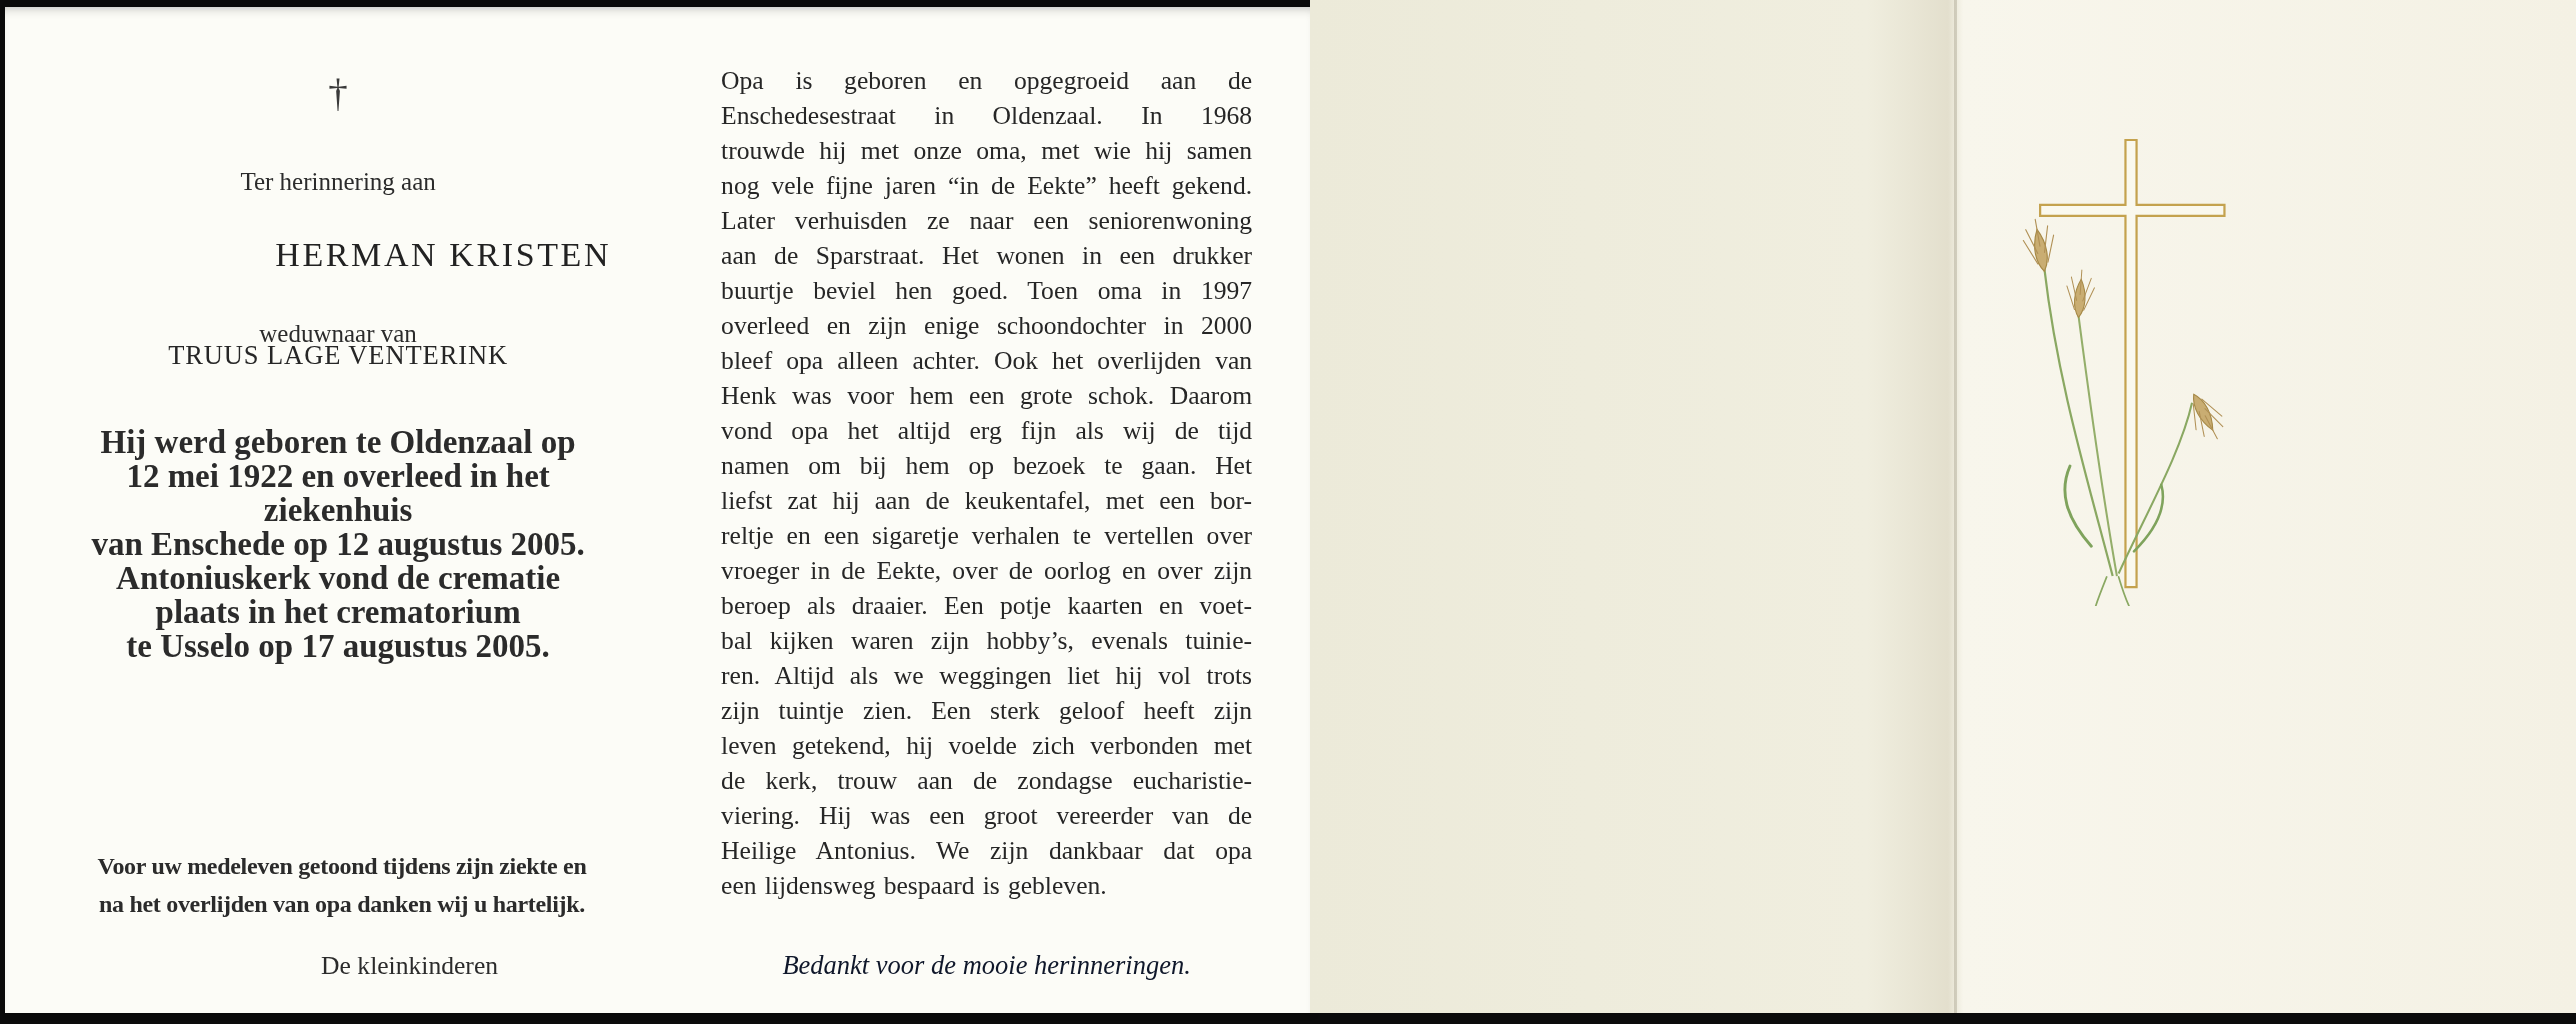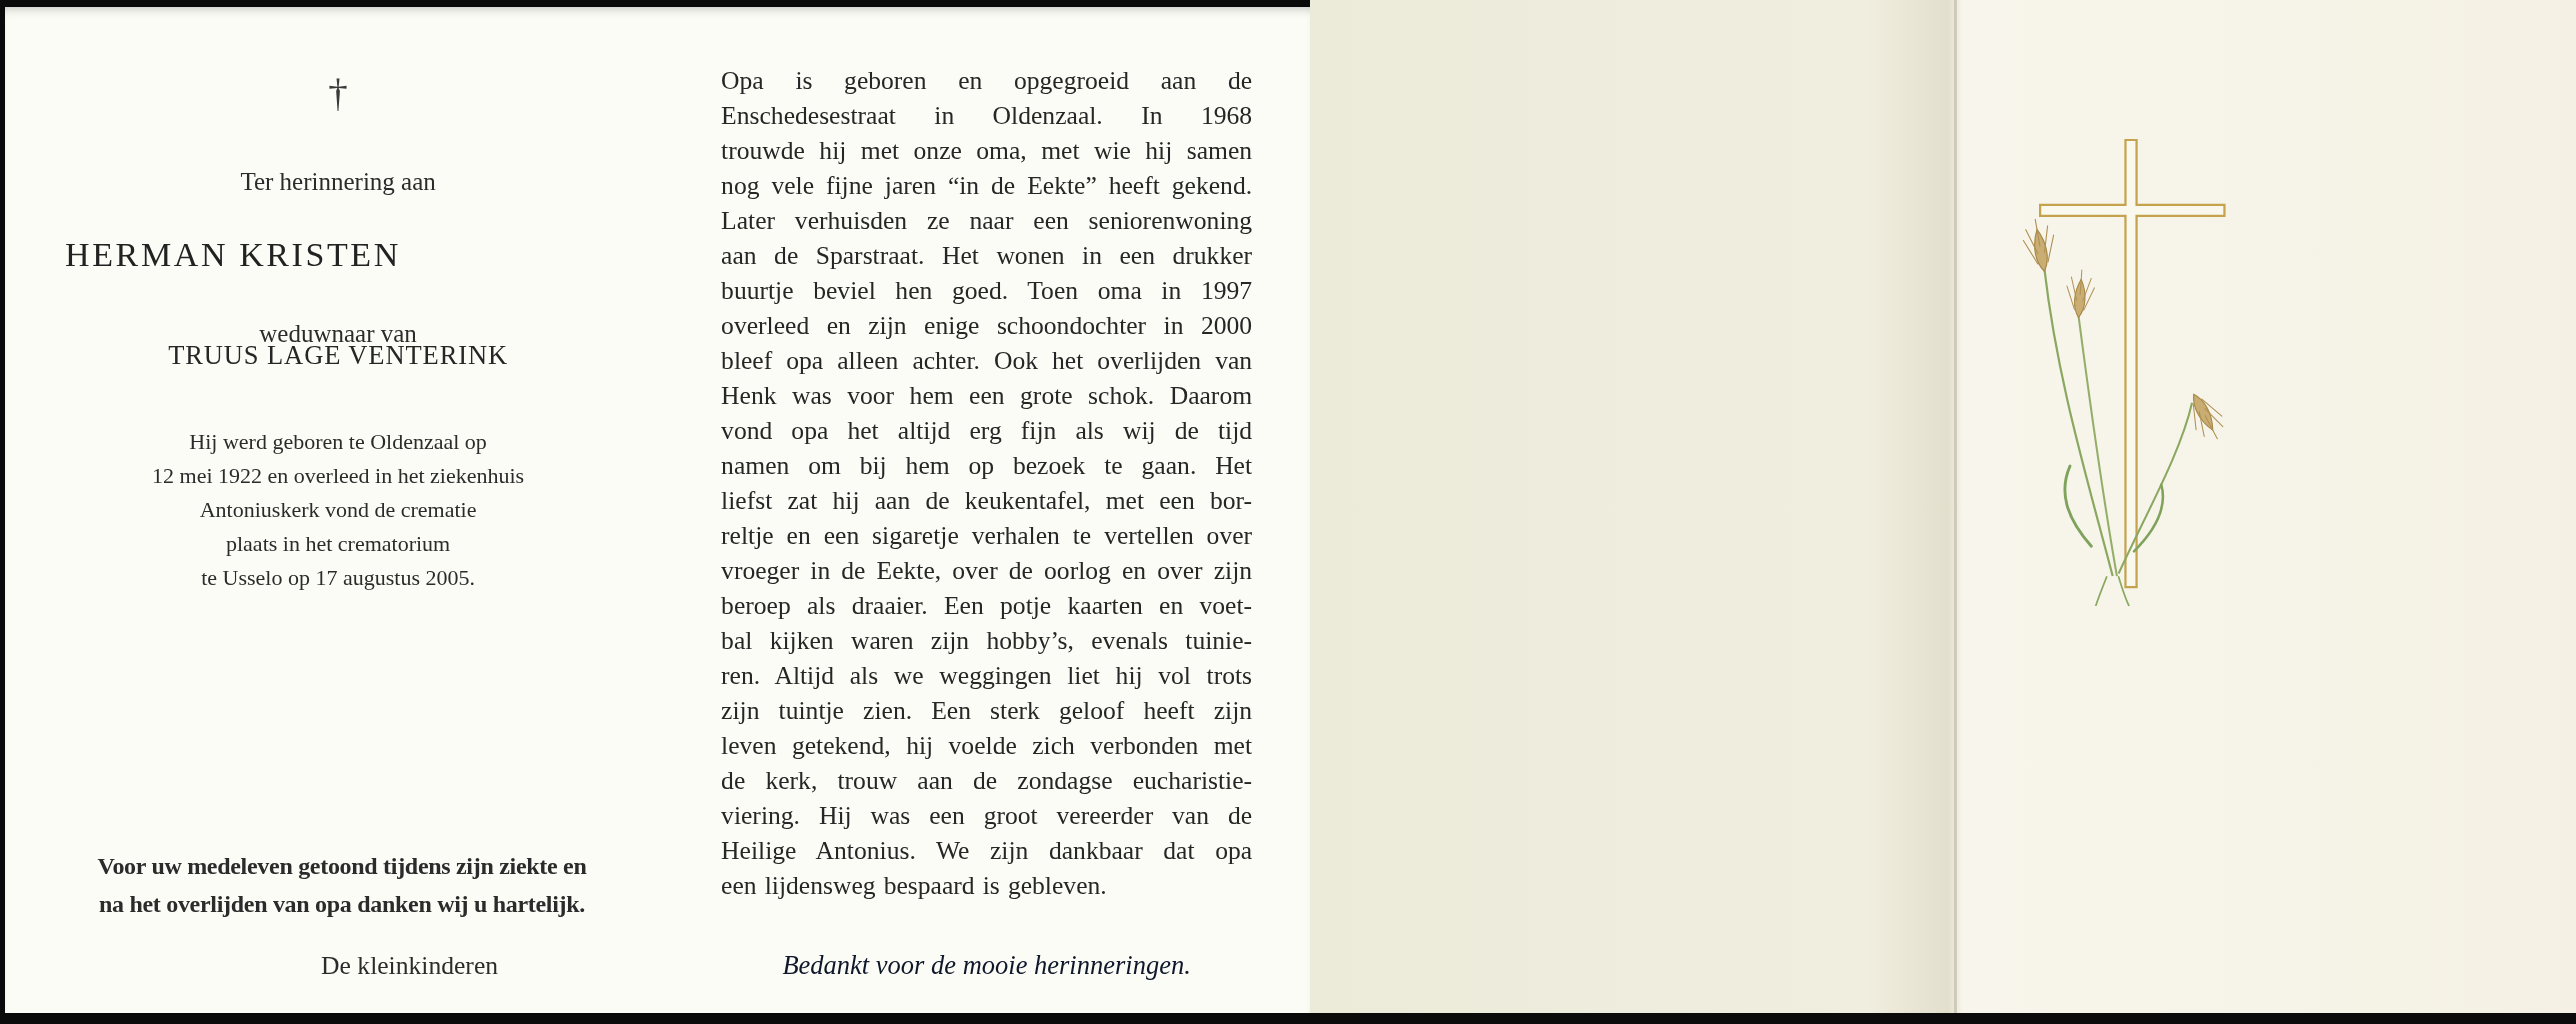--- a/index.html
+++ b/index.html
@@ -18,25 +18,25 @@
   }
   .right-page-crease{
     position:absolute;left:1954px;top:0;width:2.6px;height:1013px;
     background:rgba(120,112,88,.25);
   }
 
   
   .col1{position:absolute;left:60px;top:0;width:546px;color:#2b2b2b;text-align:center;}
   .cross-symbol{position:absolute;left:0;top:63px;width:546px;font-size:39px;color:#3a3a3a;text-align:center;}
   .intro{position:absolute;left:0;top:161px;width:546px;font-size:25px;text-align:center;}
-  .deceased-name{position:absolute;left:0;top:229px;width:546px;font-size:34px;letter-spacing:2.6px;text-align:left;color:#222;}
+  .deceased-name{position:absolute;left:0;top:229px;width:546px;font-size:34px;letter-spacing:2.6px;text-align:right;color:#222;}
   .relation{position:absolute;left:0;top:313px;width:546px;font-size:25px;text-align:center;}
   .spouse-name{position:absolute;left:0;top:333px;width:546px;font-size:26.5px;letter-spacing:0.9px;text-align:center;color:#262626;}
   .life-lines{position:absolute;left:0;top:418px;width:546px;}
-  .life-lines .line{font-size:22px;line-height:34px;text-align:center;}
+  .life-lines .line{font-size:33px;line-height:34px;text-align:center;font-weight:bold;}
   .condolence{position:absolute;left:-5.1px;top:840px;width:564px;}
   .condolence .line{font-size:24px;line-height:38px;text-align:center;letter-spacing:-0.3px;font-weight:bold;}
   .signature{position:absolute;left:256px;top:944px;width:367px;font-size:25.6px;text-align:left;color:#2b2b2b;}
 
   
   .col2{position:absolute;left:716px;top:0;width:531px;color:#262626;}
   .bio-lines{position:absolute;left:0;top:56px;width:531px;}
   .bio-lines .line{
     font-size:25.6px;line-height:35px;
     text-align:justify;text-align-last:justify;
@@ -57,20 +57,21 @@
 
     <div class="col1">
       <div class="cross-symbol">†</div>
       <div class="intro">Ter herinnering aan</div>
       <div class="deceased-name">HERMAN KRISTEN</div>
       <div class="relation">weduwnaar van</div>
       <div class="spouse-name">TRUUS LAGE VENTERINK</div>
       <div class="life-lines">
           <div class="line">Hij werd geboren te Oldenzaal op</div>
           <div class="line">12 mei 1922 en overleed in het ziekenhuis</div>
+          <div class="line">van Enschede op 12 augustus 2005.</div>
           <div class="line">Antoniuskerk vond de crematie</div>
           <div class="line">plaats in het crematorium</div>
           <div class="line last-line">te Usselo op 17 augustus 2005.</div>
         </div>
       <div class="condolence">
           <div class="line">Voor uw medeleven getoond tijdens zijn ziekte en</div>
           <div class="line last-line">na het overlijden van opa danken wij u hartelijk.</div>
         </div>
       <div class="signature">De kleinkinderen</div>
     </div>

